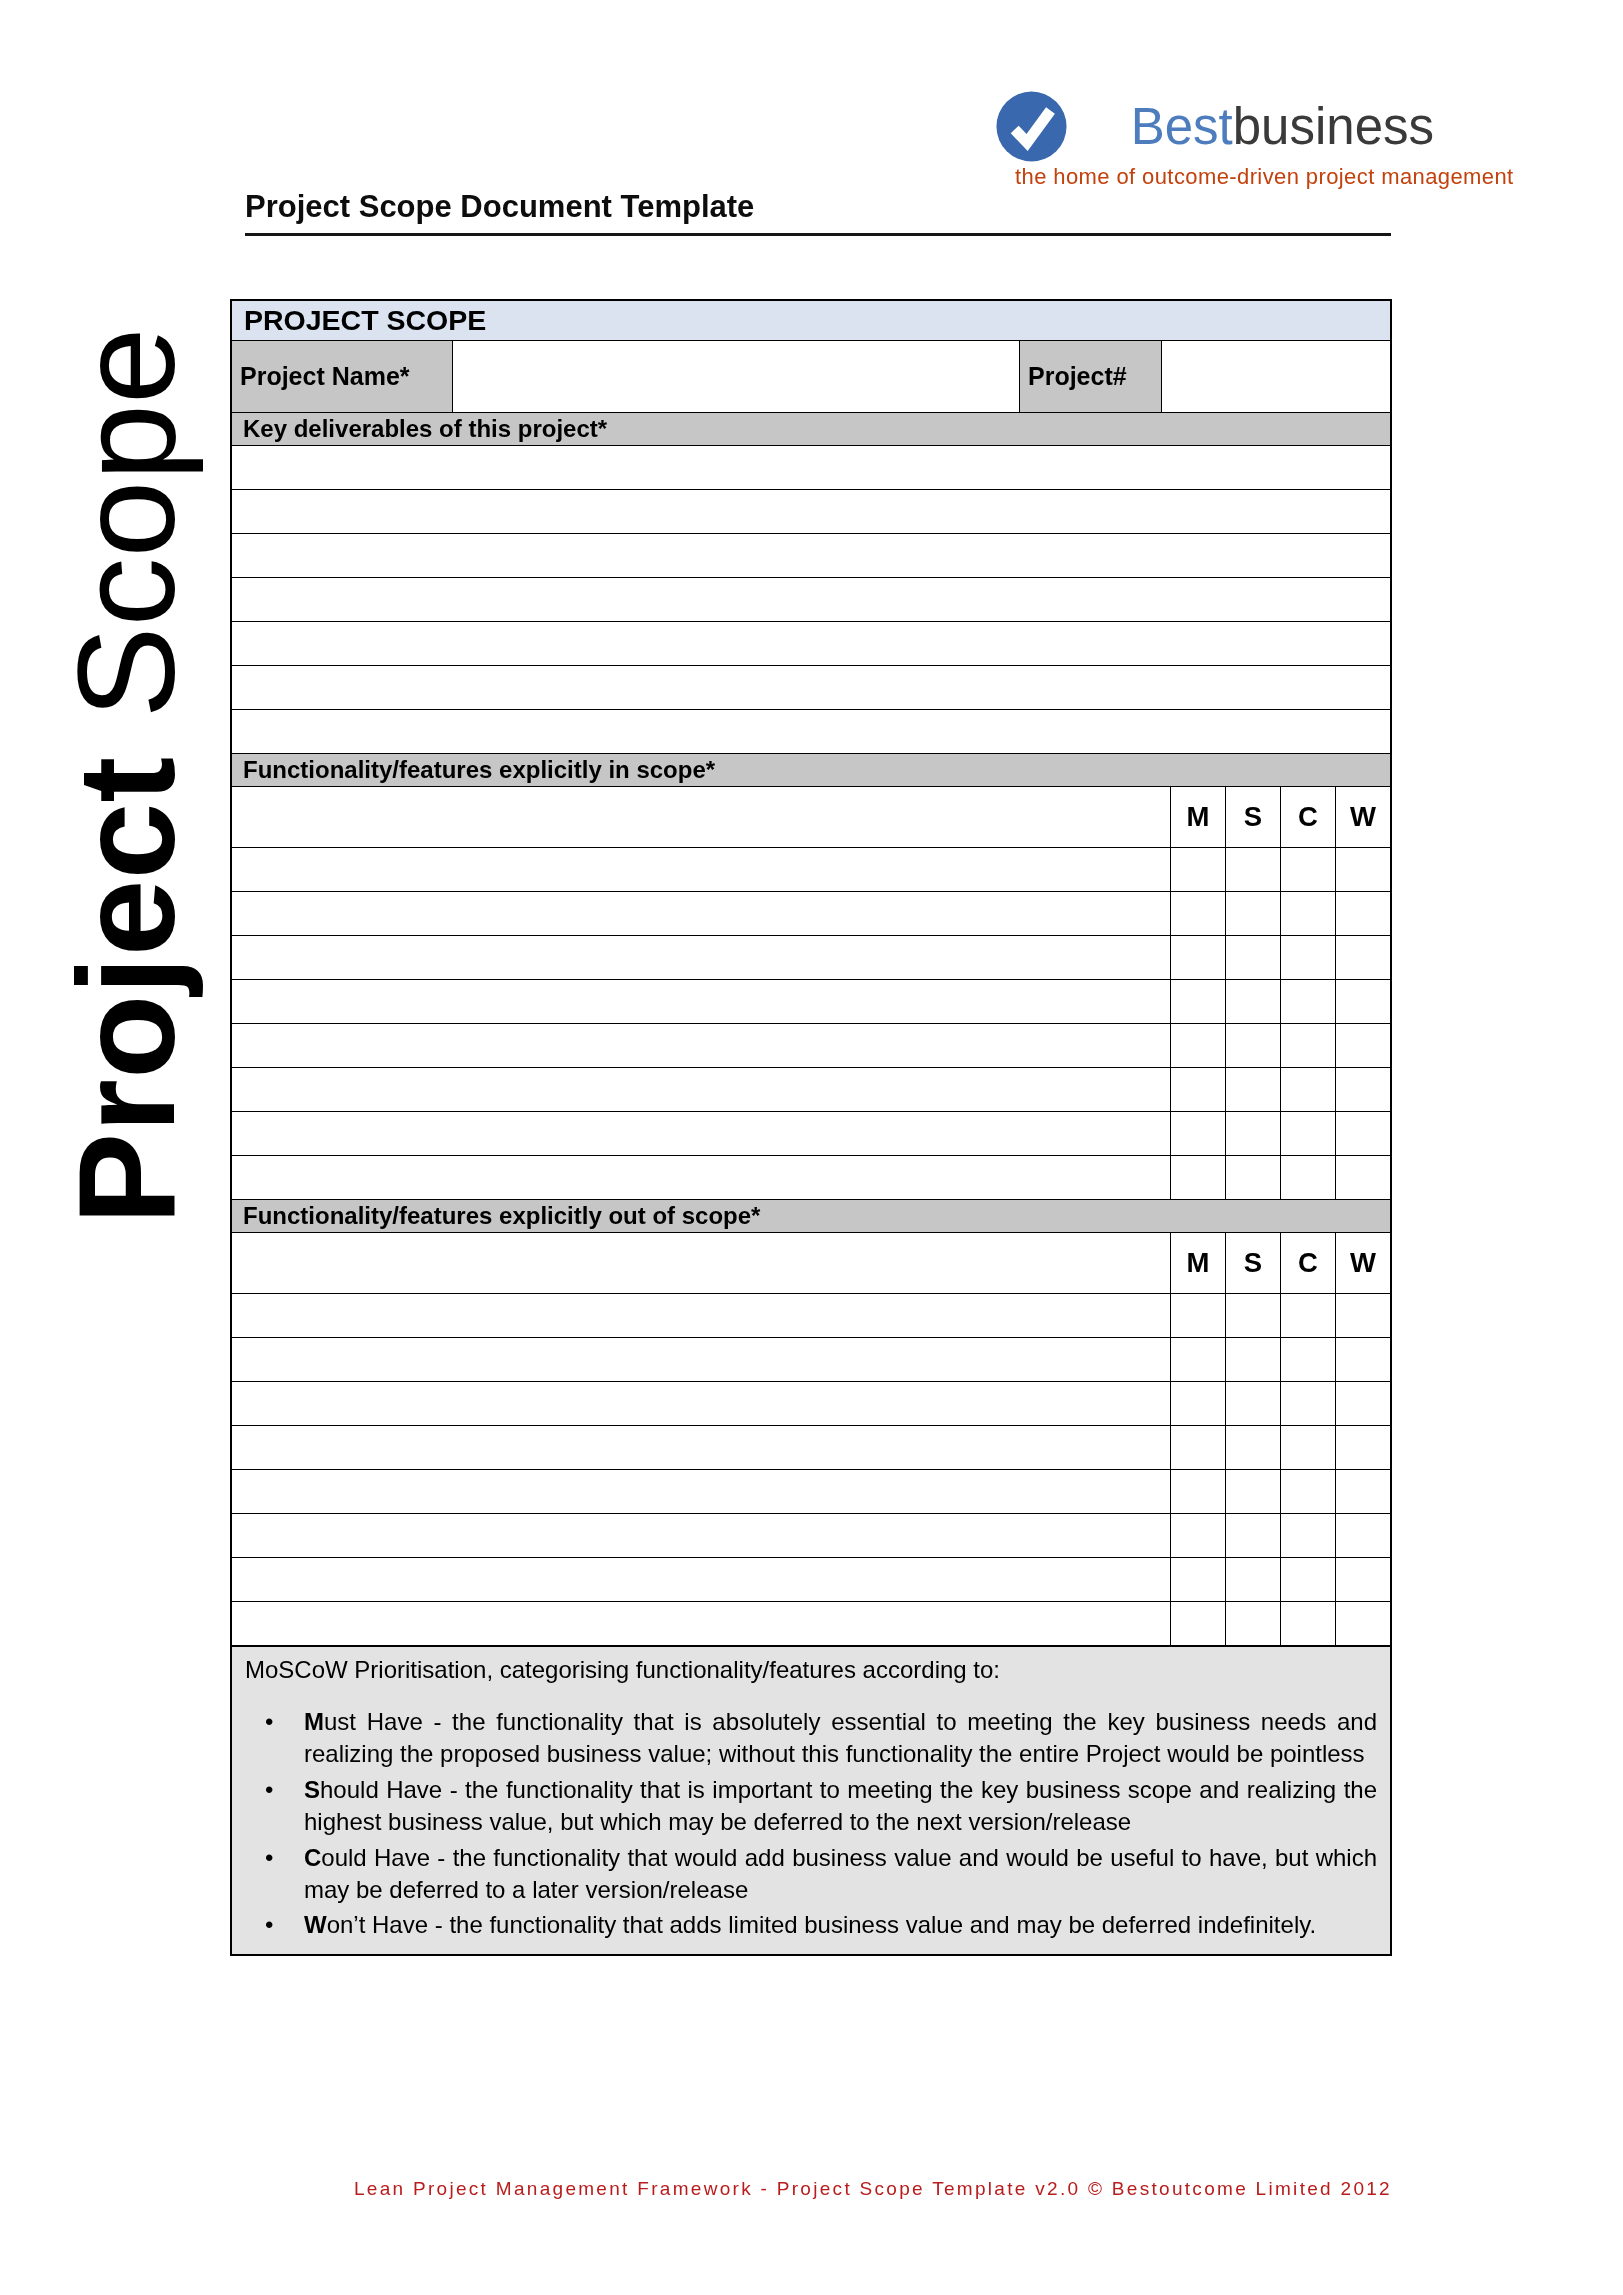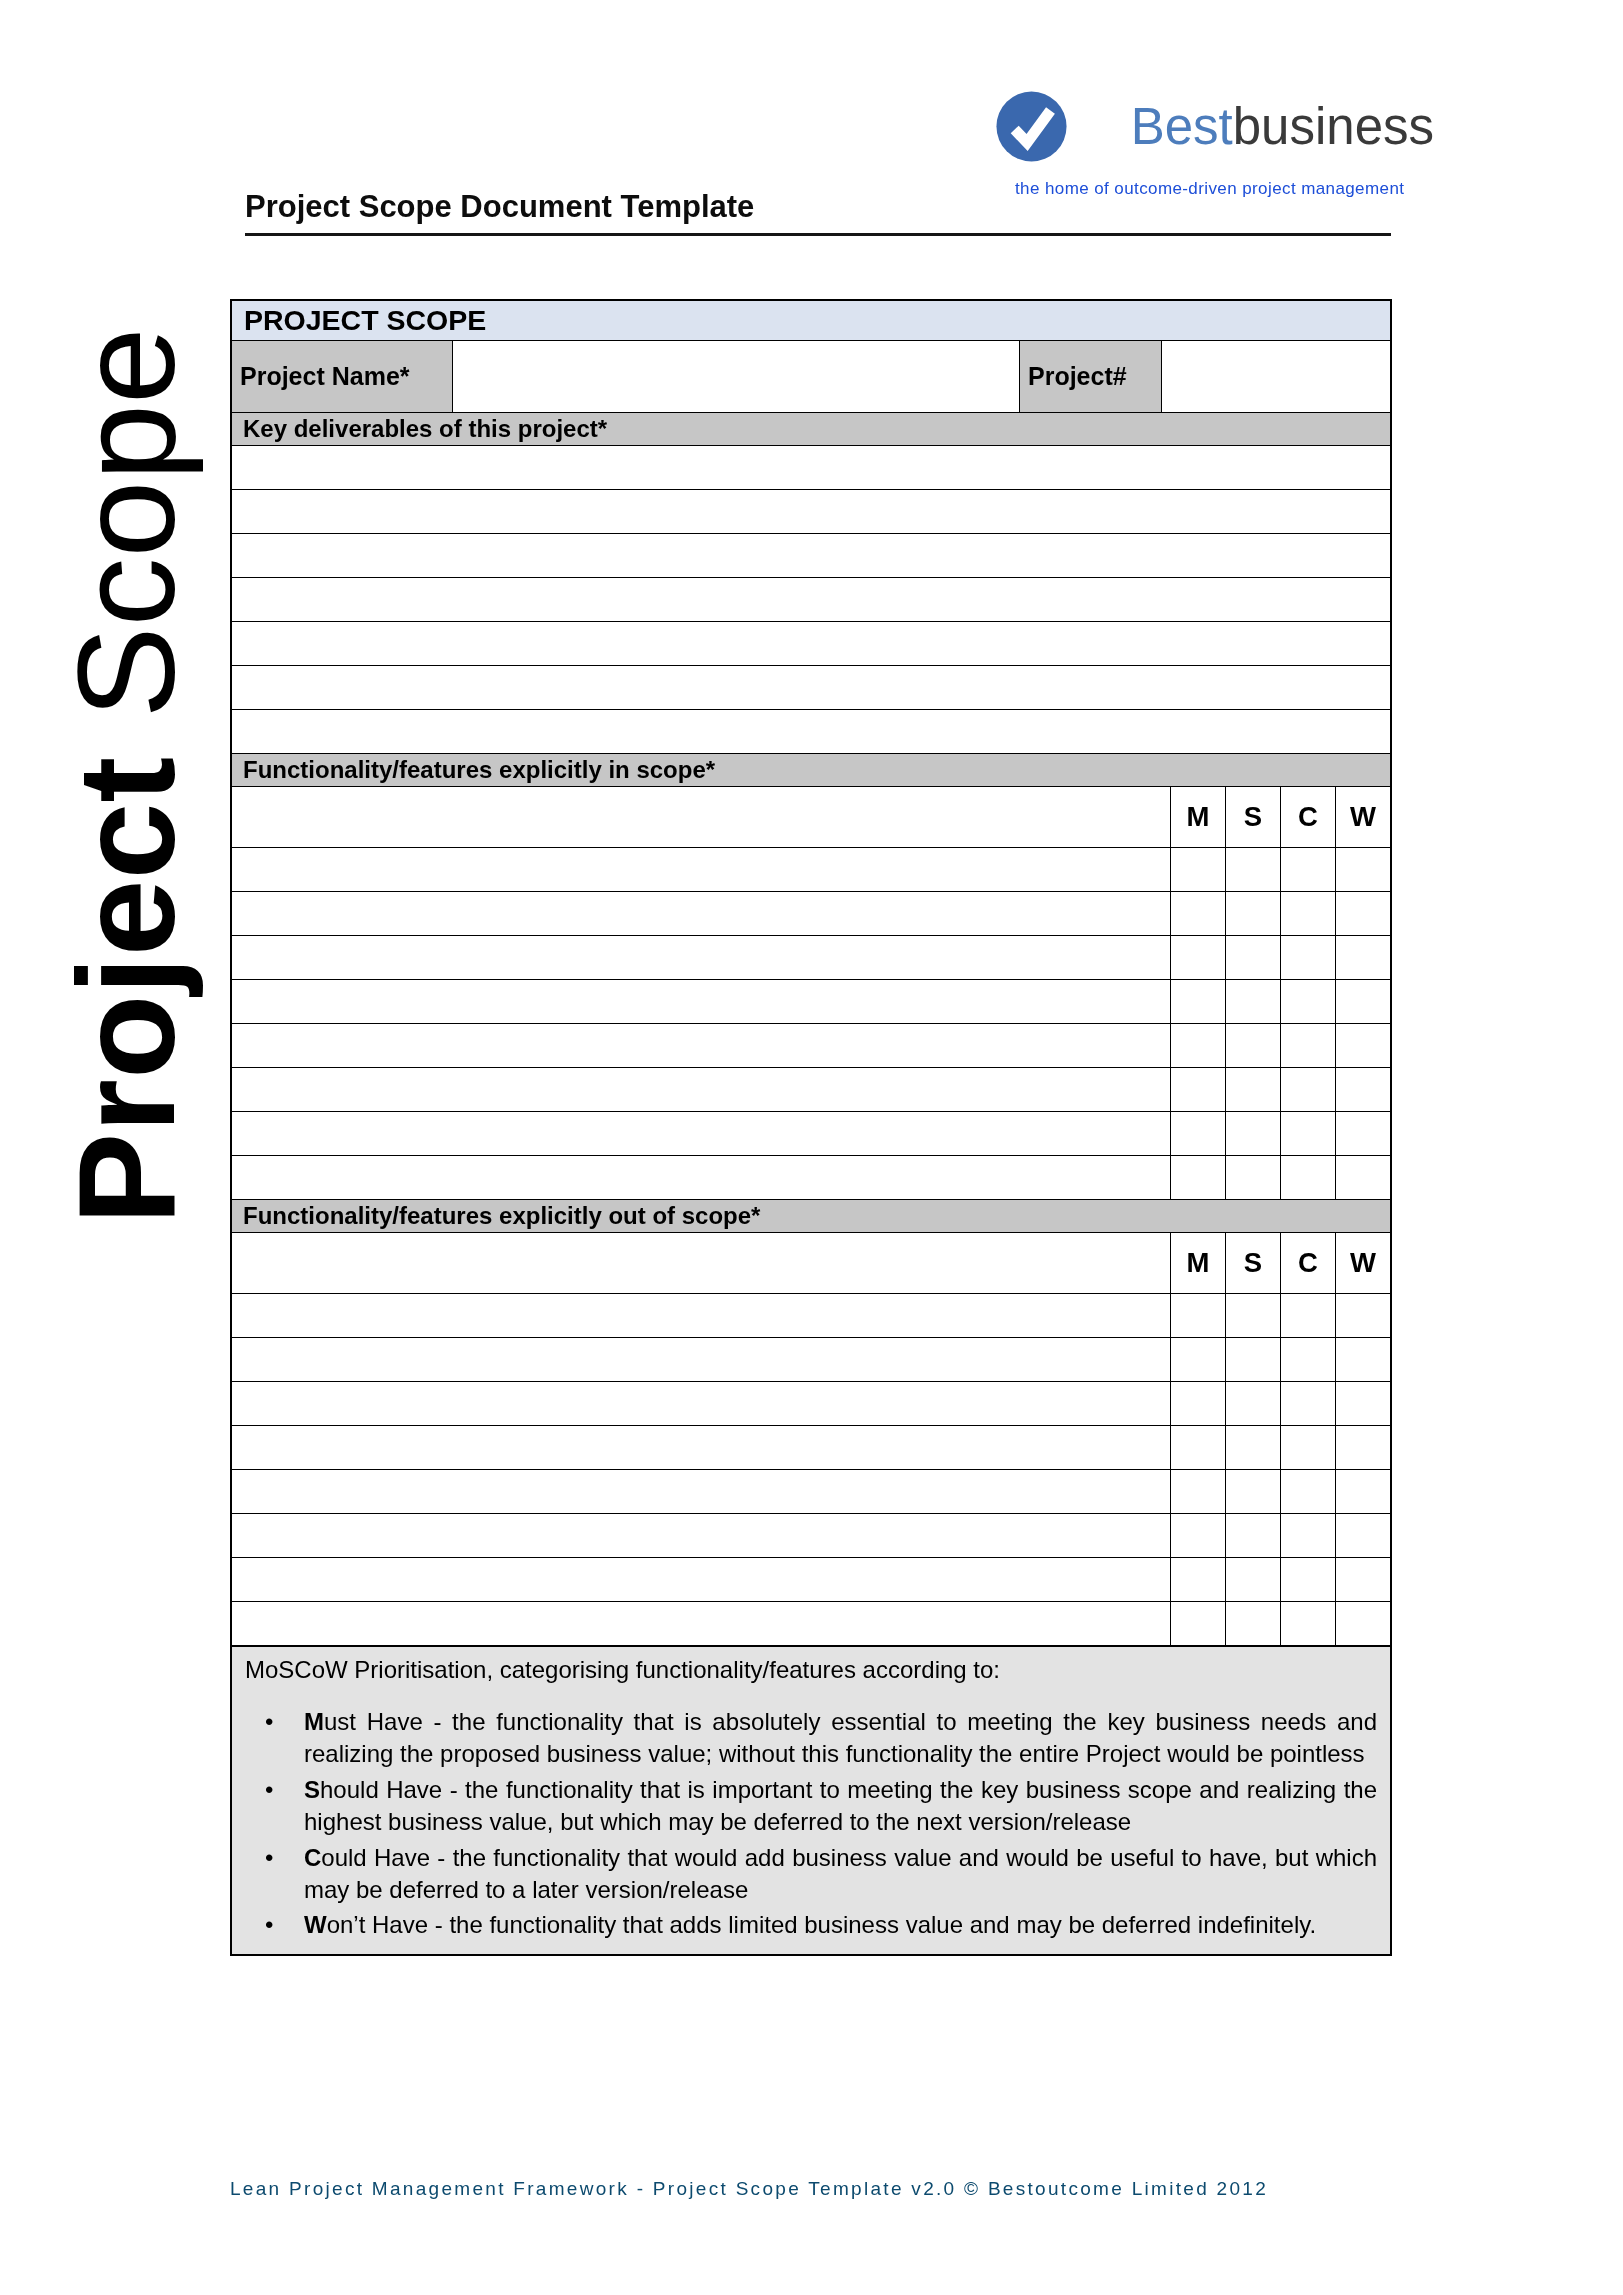--- a/index.html
+++ b/index.html
@@ -14,21 +14,21 @@
     overflow: hidden;
   }
 
   
   .logo-wrap { position:absolute; left:995px; top:90px; }
   .logo-row { display:flex; align-items:center; gap:14.7px; }
   .logo-circle { width:73px; height:73px; display:block; }
   .wordmark { font-size:51px; letter-spacing:0px; white-space:nowrap; }
   .wordmark .best { color: var(--brand_blue_text, #4d7dbc); margin-left: 48px; }
   .wordmark .outcome { color: var(--brand_dark_text, #3a3a3a); }
-  .tagline { margin-top:16px; margin-left:20px; font-size:17px; color:#1d4ed8; letter-spacing:0.4px; white-space:nowrap; }
+  .tagline { margin-top:1px; margin-left:20px; font-size:22px; color:#c2410c; letter-spacing:0.4px; white-space:nowrap; }
 
   
   .doc-title {
     position:absolute; left:245px; top:189px;
     font-size:31px; font-weight:bold; color:#0d0d0d; letter-spacing:0px; white-space:nowrap;
   }
   .title-rule { position:absolute; left:245px; top:233px; width:1146px; height:2.8px; background:#161616; }
 
   
   .vertical-title {
@@ -80,21 +80,21 @@
   }
   .moscow-heading { margin-bottom:20px; }
   .moscow ul { list-style:none; }
   .moscow li { position:relative; padding-left:59px; text-align:justify; margin-top:3.7px; }
   .moscow .bullet { position:absolute; left:20px; top:0; }
   .moscow .lead { font-weight:bold; }
 
   
   .footer {
     position:absolute; left:230px; top:2178px; width:1162px;
-    text-align:left; font-size:19px; letter-spacing:2.3px; color:#0c4a6e; white-space:nowrap;
+    text-align:right; font-size:19px; letter-spacing:2.3px; color:#b91c1c; white-space:nowrap;
   }
 </style>
 </head>
 <body>
 
 <div class="page">
 
   <div class="logo-wrap">
     <div class="logo-row">
       <svg class="logo-circle" viewBox="0 0 100 100">

